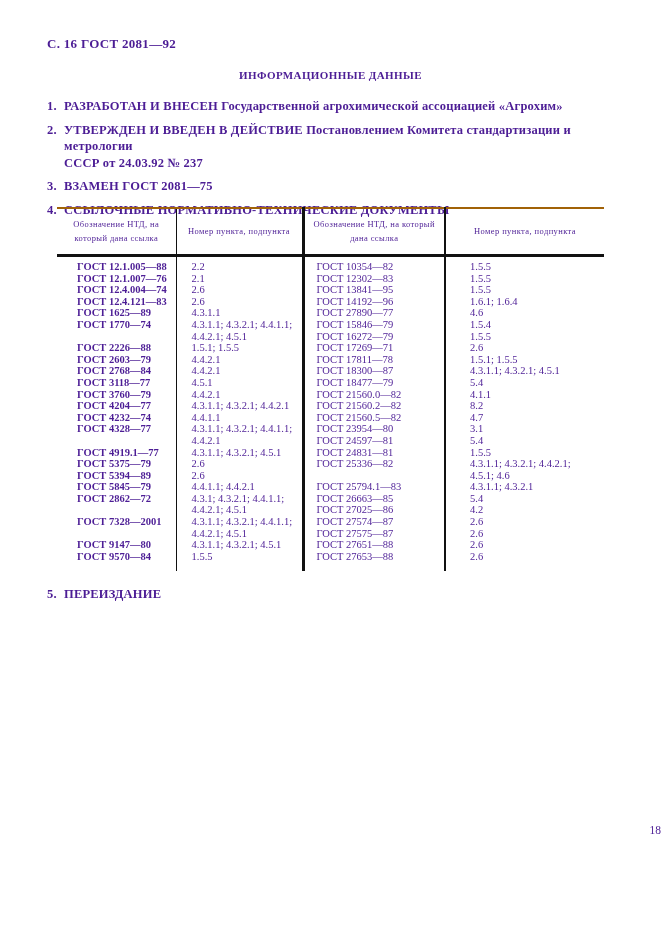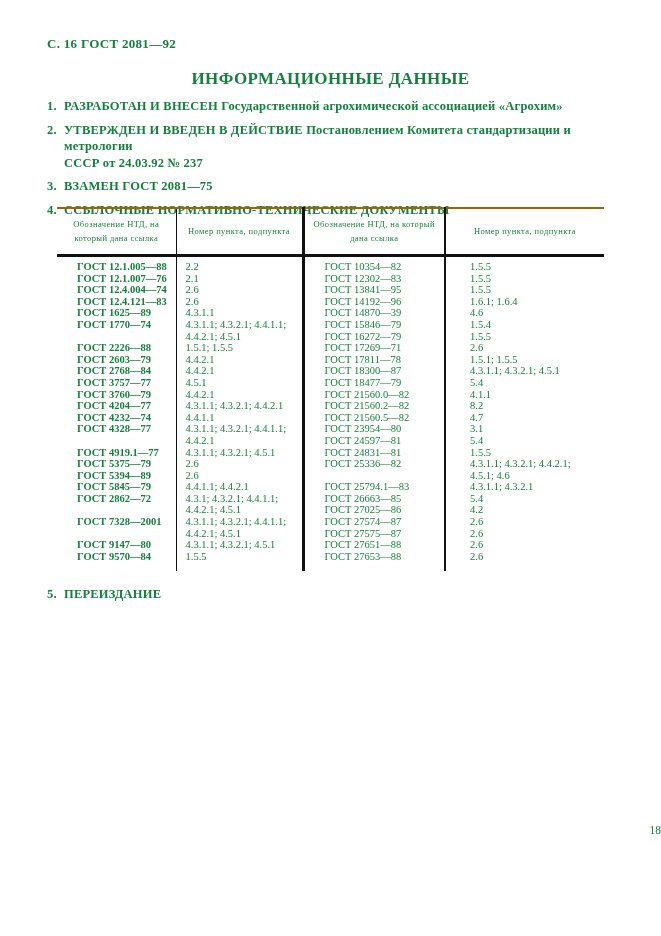--- a/index.html
+++ b/index.html
@@ -2,40 +2,40 @@
 <html lang="ru"><head>
 <meta charset="utf-8">
 <style>
   html, body { margin: 0; padding: 0; background: #e8e8e8; }
   .page {
     position: relative;
     width: 661px;
     height: 936px;
     margin: 0 auto;
     background: #ffffff;
-    color: #15803d;
+    color: #4c1d95;
     font-family: "Liberation Serif", "DejaVu Serif", serif;
     overflow: hidden;
   }
   .doc-header {
     position: absolute;
     top: 36px;
     left: 47px;
     font-size: 13px;
     font-weight: bold;
     letter-spacing: 0.3px;
     white-space: nowrap;
   }
   .doc-title {
     position: absolute;
     top: 69px;
     left: 0;
     width: 100%;
     text-align: center;
-    font-size: 17px;
+    font-size: 11px;
     font-weight: bold;
     letter-spacing: 0.4px;
   }
   .info-items {
     position: absolute;
     top: 98px;
     left: 47px;
     width: 575px;
   }
   .item {
@@ -81,22 +81,22 @@
   .refs-table th:nth-child(2), .refs-table td:nth-child(2) { border-right: 3px solid #111; }
   .refs-table th:nth-child(3), .refs-table td:nth-child(3) { border-right: 2px solid #111; }
   .refs-table td {
     font-size: 10.5px;
     line-height: 11.6px;
     vertical-align: top;
     white-space: nowrap;
     padding: 0;
   }
   .refs-table td:nth-child(1) { padding-left: 20px; font-weight: bold; }
-  .refs-table td:nth-child(2) { padding-left: 9px; margin-left: 12px; }
-  .refs-table td:nth-child(3) { padding-left: 20px; }
+  .refs-table td:nth-child(2) { padding-left: 15px; margin-left: 12px; }
+  .refs-table td:nth-child(3) { padding-left: 12px; }
   .refs-table td:nth-child(4) { padding-left: 24px; }
   .refs-table tbody tr:first-child td { padding-top: 4px; }
   .refs-table tbody tr:last-child td { padding-bottom: 9px; }
   .item-five {
     position: absolute;
     top: 586px;
     left: 47px;
     width: 575px;
   }
   .page-number {
@@ -160,21 +160,21 @@
         </tr>
         <tr>
           <td>ГОСТ 12.4.121—83</td>
           <td>2.6</td>
           <td>ГОСТ 14192—96</td>
           <td>1.6.1; 1.6.4</td>
         </tr>
         <tr>
           <td>ГОСТ 1625—89</td>
           <td>4.3.1.1</td>
-          <td>ГОСТ 14870—39</td>
+          <td>ГОСТ 27890—77</td>
           <td>4.6</td>
         </tr>
         <tr>
           <td>ГОСТ 1770—74</td>
           <td>4.3.1.1; 4.3.2.1; 4.4.1.1;</td>
           <td>ГОСТ 15846—79</td>
           <td>1.5.4</td>
         </tr>
         <tr>
           <td></td>
@@ -194,21 +194,21 @@
           <td>ГОСТ 17811—78</td>
           <td>1.5.1; 1.5.5</td>
         </tr>
         <tr>
           <td>ГОСТ 2768—84</td>
           <td>4.4.2.1</td>
           <td>ГОСТ 18300—87</td>
           <td>4.3.1.1; 4.3.2.1; 4.5.1</td>
         </tr>
         <tr>
-          <td>ГОСТ 3757—77</td>
+          <td>ГОСТ 3118—77</td>
           <td>4.5.1</td>
           <td>ГОСТ 18477—79</td>
           <td>5.4</td>
         </tr>
         <tr>
           <td>ГОСТ 3760—79</td>
           <td>4.4.2.1</td>
           <td>ГОСТ 21560.0—82</td>
           <td>4.1.1</td>
         </tr>

